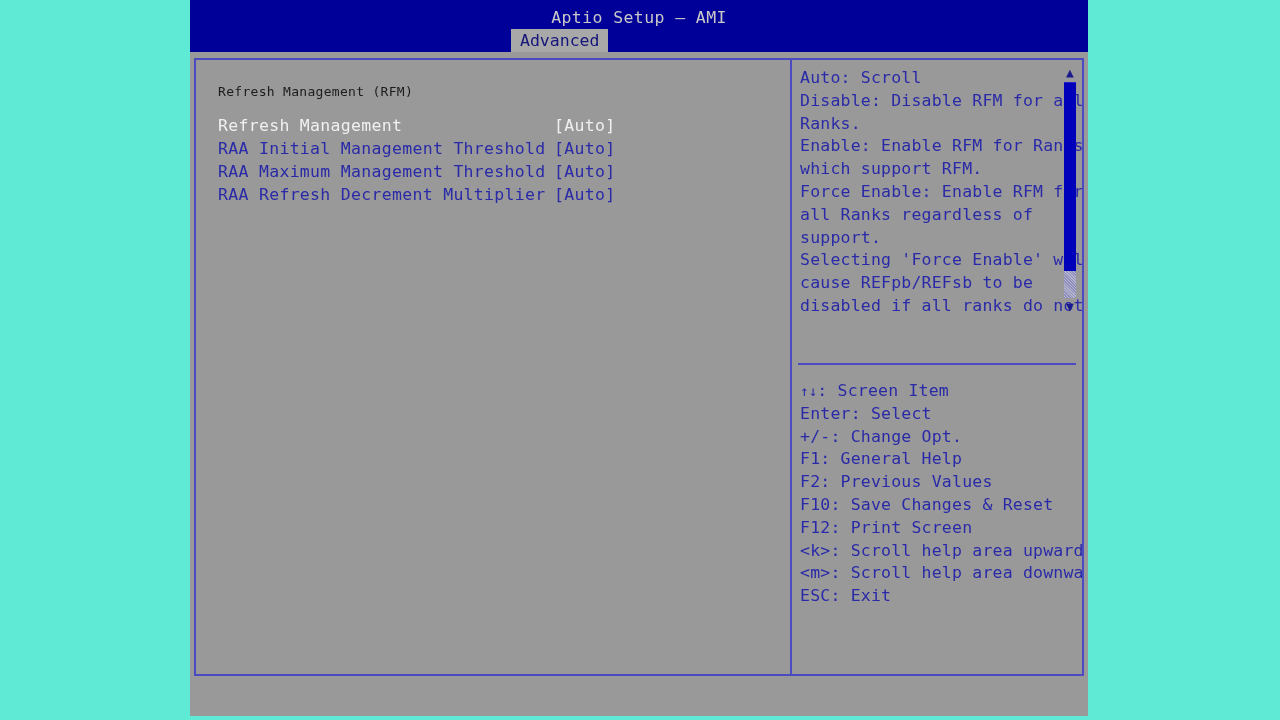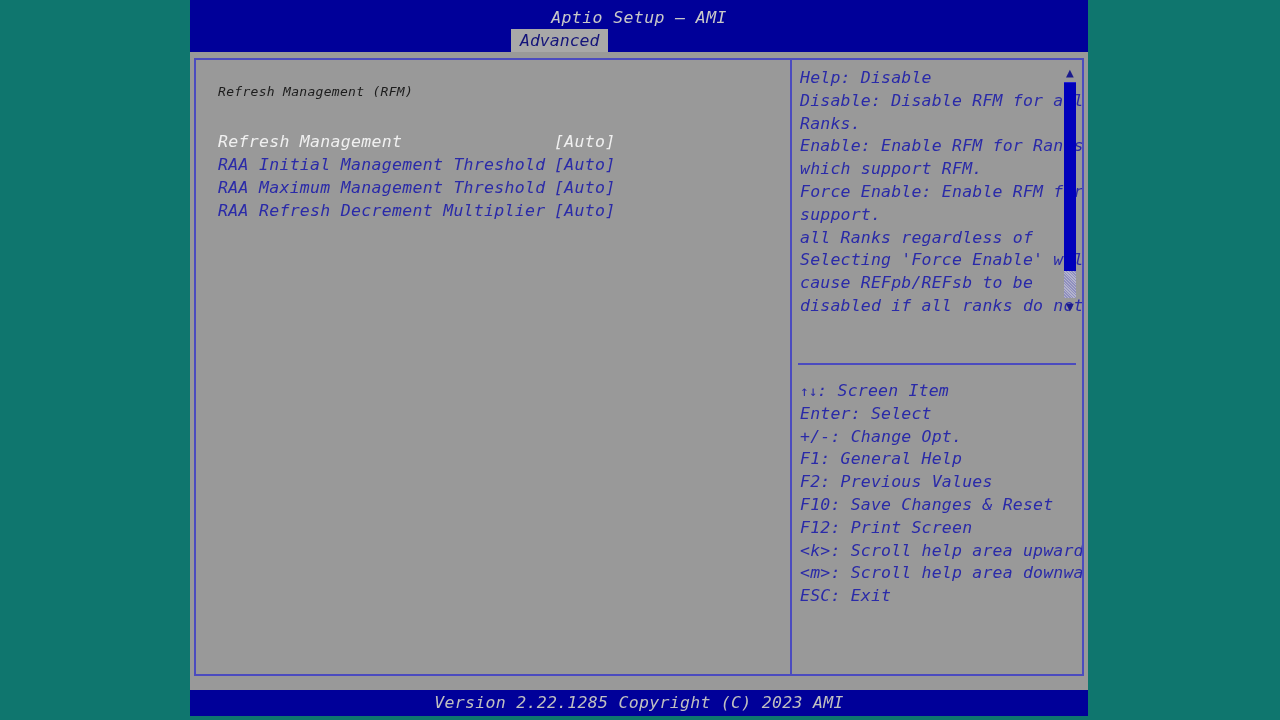--- a/index.html
+++ b/index.html
@@ -11,22 +11,21 @@
     width: 1280px;
     height: 720px;
     overflow: hidden;
     font-family: "DejaVu Sans Mono", "Liberation Mono", monospace;
   }
 
   #screen {
     position: relative;
     width: 1280px;
     height: 720px;
-    background: #0f766e;
-    font-style: italic;
+    background: #5eead4;
   }
 
   
   #frame {
     position: absolute;
     left: 190px;
     top: 0px;
     width: 898px;
     height: 716px;
     background: #999999;
@@ -133,21 +132,21 @@
     top: 24px;
     font-size: 13px;
     color: #1c1c1c;
     white-space: pre;
     letter-spacing: 0.3px;
     text-align: right;
   }
   #settings-list {
     position: absolute;
     left: 22px;
-    top: 70px;
+    top: 54px;
     width: 560px;
   }
   .setting-row {
     position: relative;
     height: 23px;
     line-height: 23px;
     white-space: pre;
     font-size: 16.5px;
     letter-spacing: 0.3px;
   }
@@ -297,28 +296,28 @@
               <div class="setting-row"><span class="setting-label">RAA Initial Management Threshold</span><span class="setting-value">[Auto]</span></div>
               <div class="setting-row"><span class="setting-label">RAA Maximum Management Threshold</span><span class="setting-value">[Auto]</span></div>
               <div class="setting-row"><span class="setting-label">RAA Refresh Decrement Multiplier</span><span class="setting-value">[Auto]</span></div>
             </div>
         </div>
 
         <div id="panel-divider"></div>
 
         <div id="help-panel">
           <div id="help-text">
-              <div class="help-line">Help: Disable</div>
+              <div class="help-line">Auto: Scroll</div>
               <div class="help-line">Disable: Disable RFM for all</div>
               <div class="help-line">Ranks.</div>
               <div class="help-line">Enable: Enable RFM for Ranks</div>
               <div class="help-line">which support RFM.</div>
               <div class="help-line">Force Enable: Enable RFM for</div>
+              <div class="help-line">all Ranks regardless of</div>
               <div class="help-line">support.</div>
-              <div class="help-line">all Ranks regardless of</div>
               <div class="help-line">Selecting 'Force Enable' will</div>
               <div class="help-line">cause REFpb/REFsb to be</div>
               <div class="help-line">disabled if all ranks do not</div>
             </div>
 
           <div id="help-scrollbar">
             <div id="scroll-up-arrow">▲</div>
             <div id="scroll-track">
               <div id="scroll-thumb"></div>
             </div>
@@ -336,18 +335,15 @@
               <div class="key-line">F12: Print Screen</div>
               <div class="key-line">&lt;k&gt;: Scroll help area upwards</div>
               <div class="key-line">&lt;m&gt;: Scroll help area downwards</div>
               <div class="key-line">ESC: Exit</div>
             </div>
         </div>
 
       </div>
     </div>
 
-    <div id="footer">
-      <div id="footer-text">Version 2.22.1285 Copyright (C) 2023 AMI</div>
-    </div>
 
   </div>
 </div>
 
 </body></html>

